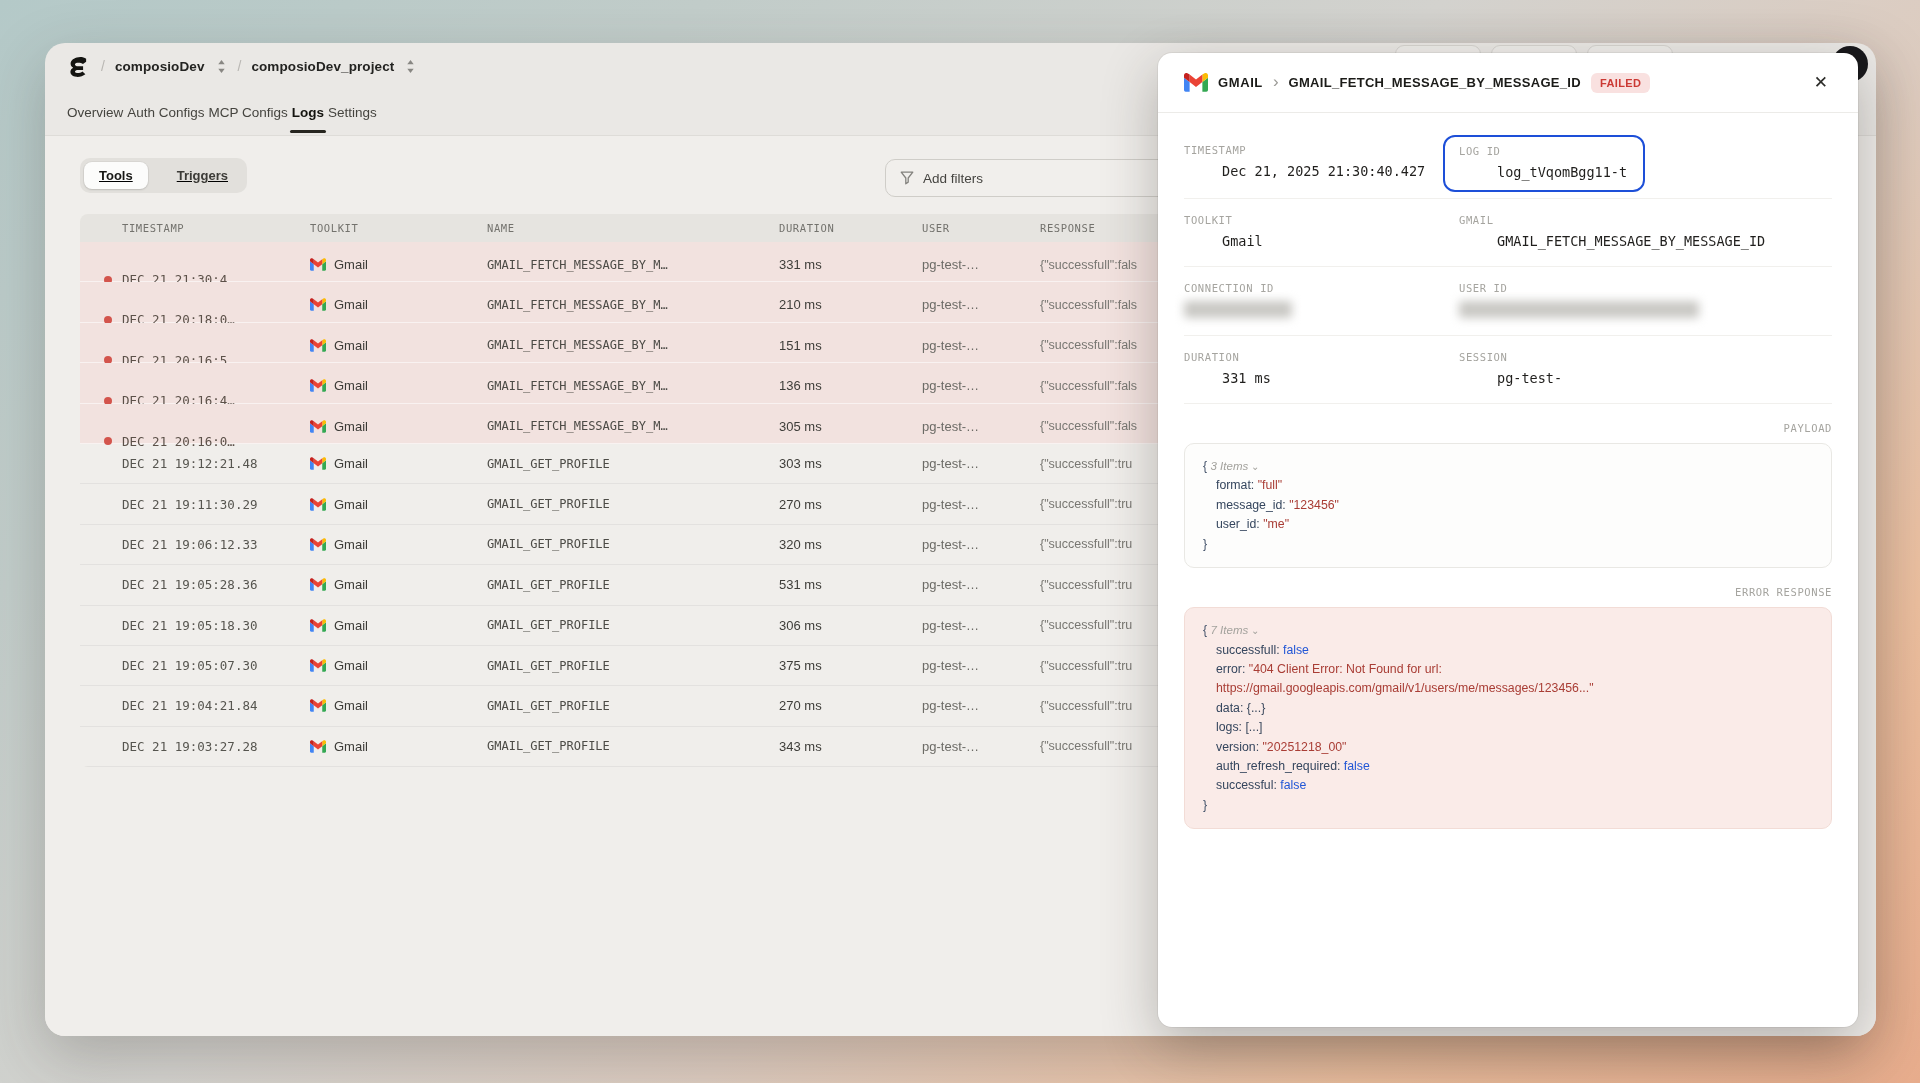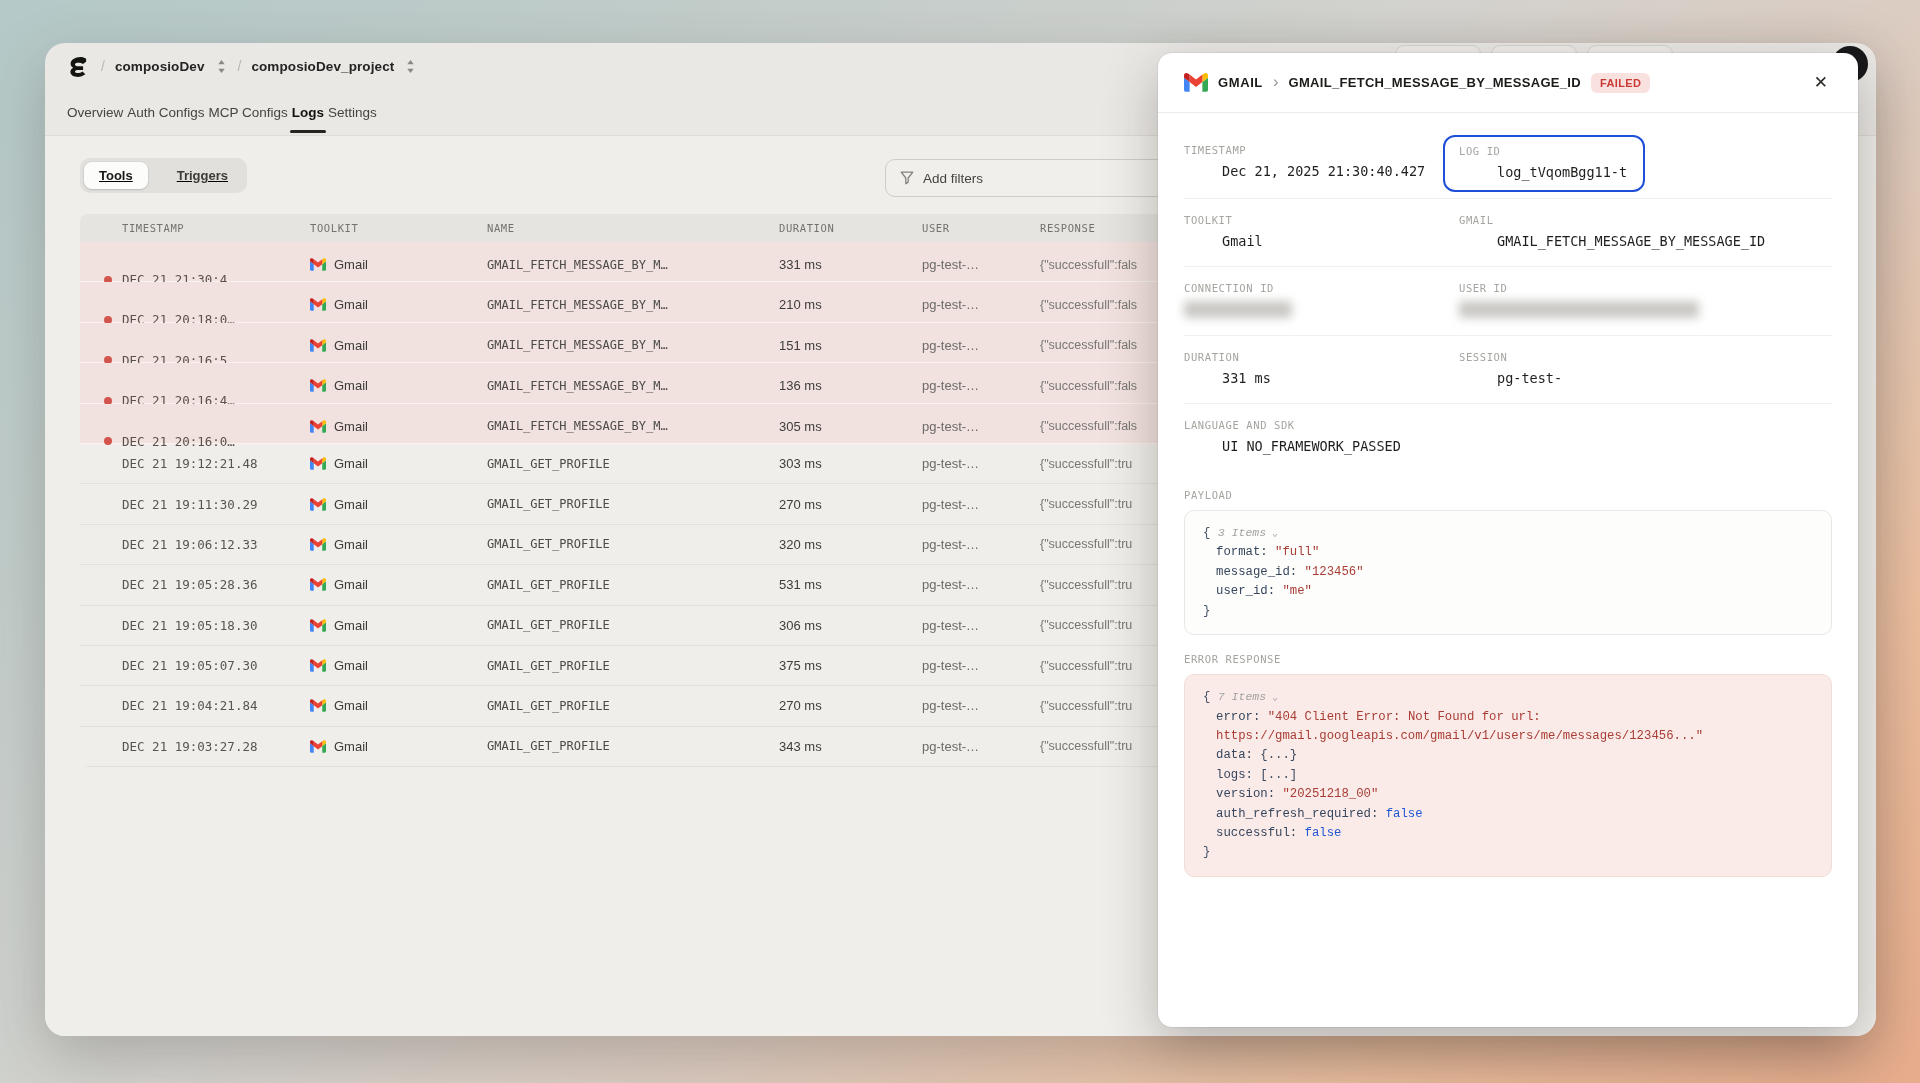--- a/index.html
+++ b/index.html
@@ -70,22 +70,22 @@
   .panel-body { padding:16px 26px 26px; }
   .frow { display:grid; grid-template-columns:275px 1fr; padding:15px 0 17px; border-bottom:1px solid #f1f0ed; }
   .frow.single { display:block; }
   .frow.last { border-bottom:none; }
   .flabel { font-family:"DejaVu Sans Mono", monospace; font-size:10.5px; letter-spacing:.6px; color:#a5a49f; margin-bottom:7px; }
   .fvalue { font-family:"DejaVu Sans Mono", monospace; font-size:13.5px; color:#201f1d;padding-left:38px; }
   .log-highlight { display:inline-block; border:2.5px solid #1d4fd8; border-radius:12px;
     padding:8px 16px 10px 14px; margin:-9px 0 -11px -16px; min-width:160px; }
   .blur-bar { background:#c9c8c4; border-radius:3px; filter:blur(5px); height:17px; margin-top:3px; }
 
-  .code-label { font-family:"DejaVu Sans Mono", monospace; font-size:10.5px; letter-spacing:.6px; color:#a5a49f; margin:18px 0 9px; }
-  .code-box { border-radius:10px; padding:13px 18px; font-family:Liberation Mono, monospace;
+  .code-label { font-family:"DejaVu Sans Mono", monospace; font-size:10.5px; letter-spacing:.6px; color:#a5a49f; margin:18px 0 9px;text-align:right; }
+  .code-box { border-radius:10px; padding:13px 18px; font-family:Liberation Sans, sans-serif;
     font-size:12.3px; line-height:1.58; color:#3c4a5e; }
   .code-box.neutral { background:#fdfdfc; border:1px solid #e9e8e4; }
   .code-box.error { background:#faebe8; border:1px solid #f2dcd6; }
   .c-brace { color:#44536a; }
   .c-items { color:#a3a29d; font-style:italic; font-size:11.5px; }
   .c-chev { color:#a3a29d; font-size:10px; }
   .c-line { padding-left:13px; }
   .c-key { color:#35465e; }
   .c-str { color:#a93d35; }
   .c-bool { color:#2257d6; }
@@ -460,39 +460,34 @@
       <div>
         <div class="flabel">DURATION</div>
         <div class="fvalue">331 ms</div>
       </div>
       <div>
         <div class="flabel">SESSION</div>
         <div class="fvalue">pg-test-</div>
       </div>
     </div>
 
-    <div class="frow single last">
-      <div>
-        <div class="flabel">LANGUAGE AND SDK</div>
-        <div class="fvalue">UI NO_FRAMEWORK_PASSED</div>
-      </div>
-    </div>
 
     <div class="code-label">PAYLOAD</div>
     <div class="code-box neutral" id="payload-box">
         <div><span class="c-brace">{</span> <span class="c-items">3 Items</span><span class="c-chev"> ⌄</span></div>
         <div class="c-line"><span class="c-key">format</span><span class="c-plain">: </span><span class="c-str">"full"</span></div>
         <div class="c-line"><span class="c-key">message_id</span><span class="c-plain">: </span><span class="c-str">"123456"</span></div>
         <div class="c-line"><span class="c-key">user_id</span><span class="c-plain">: </span><span class="c-str">"me"</span></div>
         <div><span class="c-brace">}</span></div>
       </div>
 
     <div class="code-label">ERROR RESPONSE</div>
     <div class="code-box error" id="error-box">
         <div><span class="c-brace">{</span> <span class="c-items">7 Items</span><span class="c-chev"> ⌄</span></div>
+        <div class="c-line"><span class="c-key">successfull</span><span class="c-plain">: </span><span class="c-bool">false</span></div>
         <div class="c-line"><span class="c-key">error</span><span class="c-plain">: </span><span class="c-str">"404 Client Error: Not Found for url: https://gmail.googleapis.com/gmail/v1/users/me/messages/123456..."</span></div>
         <div class="c-line"><span class="c-key">data</span><span class="c-plain">: </span><span class="c-plain">{...}</span></div>
         <div class="c-line"><span class="c-key">logs</span><span class="c-plain">: </span><span class="c-plain">[...]</span></div>
         <div class="c-line"><span class="c-key">version</span><span class="c-plain">: </span><span class="c-str">"20251218_00"</span></div>
         <div class="c-line"><span class="c-key">auth_refresh_required</span><span class="c-plain">: </span><span class="c-bool">false</span></div>
         <div class="c-line"><span class="c-key">successful</span><span class="c-plain">: </span><span class="c-bool">false</span></div>
         <div><span class="c-brace">}</span></div>
       </div>
 
   </div>

